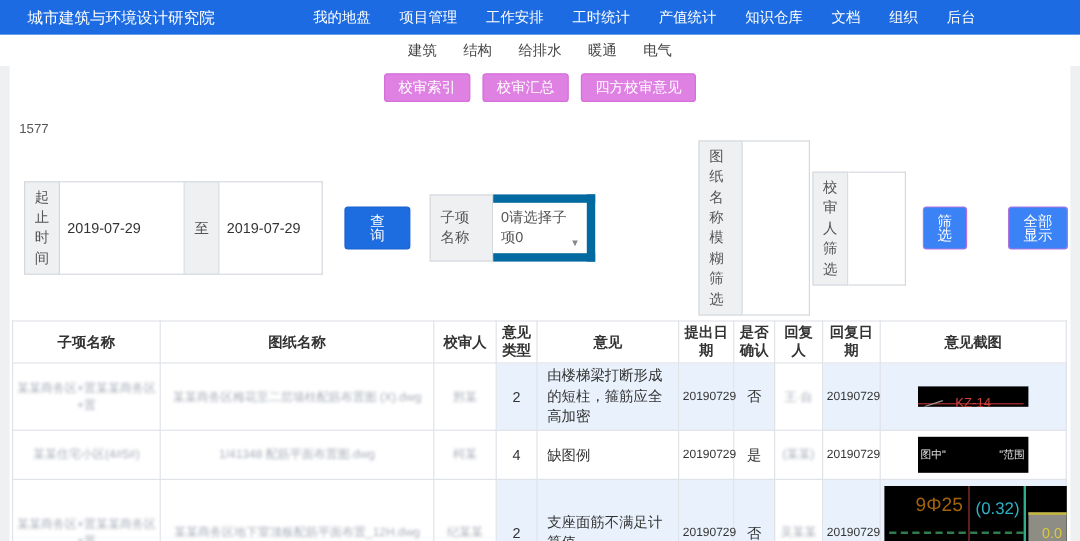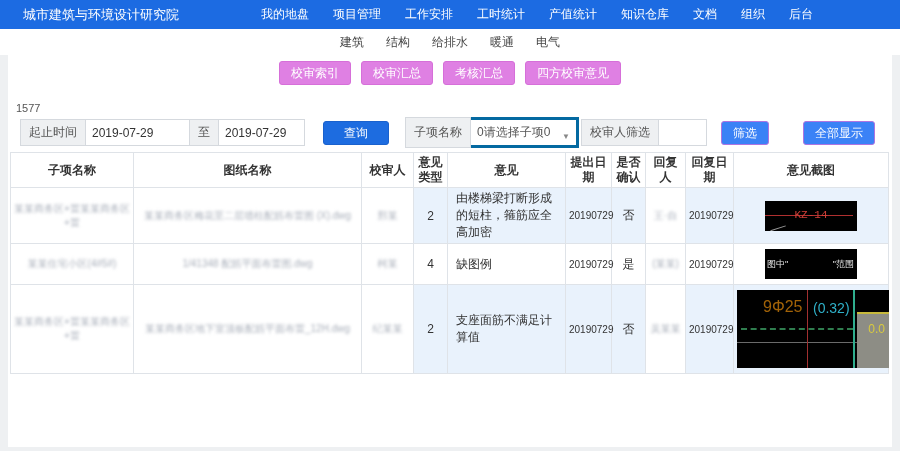--- a/index.html
+++ b/index.html
@@ -30,38 +30,38 @@
   .count { font-size:11px; color:#555; margin:17px 0 0 6px; }
 
   
   .filterbar { display:flex; align-items:center; font-size:12px; margin-top:3px; color:#444; }
   .ig { display:flex; align-items:stretch; }
   .addon { background:#eef0f2; border:1px solid #d5d9de; padding:4px 8px; color:#555;
     display:flex; align-items:center; }
   .tbox { border:1px solid #d5d9de; background:#fff; padding:4px 6px; font-size:12px;
     font-family:"Liberation Sans",sans-serif; color:#333; outline:none; }
   .ig > *:not(:first-child) { border-left:none; }
-  .selectbox { border:3px solid #0369a1; background:#fff; padding:4px 6px; width:108px;
+  .selectbox { border:7px solid #0369a1; background:#fff; padding:4px 6px; width:108px;
     display:flex; align-items:flex-end; justify-content:space-between; cursor:pointer; color:#555; }
   .sel-caret { font-size:8px; color:#888; }
 
   
   table { border-collapse:collapse; table-layout:fixed; width:878px; margin-top:4px;
     font-size:12px; color:#333; }
   th, td { border:1px solid #dfe3e8; padding:2px 3px; vertical-align:middle; }
   th { font-weight:bold; text-align:center; height:28px; line-height:1.25; background:#fff; }
   td { text-align:center; }
   td.left { text-align:left; padding-left:8px; }
   tr.tint td.band { background:#e9f2fc; }
   .blur { color:#a9afba; filter:blur(1.5px); font-size:10px; }
   .datecell { font-size:10px; color:#333; }
 
   
   .shot { position:relative; background:#000; margin:3px auto; overflow:hidden; }
-  .shot1 { width:92px; height:30px;font-family:Liberation Mono, monospace; }
+  .shot1 { width:92px; height:17px; }
   .shot1 .redline { position:absolute; left:0; right:4px; top:14px; height:1px; background:#b03030; }
   .shot1 .lbl { position:absolute; left:0; right:0; top:8px; color:#d04038; font-size:11px; }
   .shot1 .slash { position:absolute; left:4px; bottom:2px; width:16px; height:8px;
     border-bottom:1px solid #9a9a9a; transform:rotate(-18deg); }
   .shot2 { width:92px; height:30px; }
   .shot2 .w1 { position:absolute; left:2px; top:9px; color:#e6e6e6; font-size:9px; }
   .shot2 .w2 { position:absolute; right:3px; top:9px; color:#e6e6e6; font-size:9px; }
   .shot3 { width:152px; height:78px; }
   .shot3 .rebar { position:absolute; left:26px; top:8px; font-size:16px; color:#a16207; }
   .shot3 .paren { position:absolute; left:76px; top:10px; font-size:14px; color:#2fb0c8; }
@@ -99,21 +99,20 @@
   <span class="tab">给排水</span>
   <span class="tab">暖通</span>
   <span class="tab">电气</span>
 </div>
 
 <div class="content">
 
   <div class="actions">
     <button class="btn btn-purple">校审索引</button>
     <button class="btn btn-purple">校审汇总</button>
-    <button class="btn btn-purple">考核汇总</button>
     <button class="btn btn-purple">四方校审意见</button>
   </div>
 
   <div class="count">1577</div>
 
   <div class="filterbar">
     <div class="ig" style="margin-left:10px">
       <span class="addon">起止时间</span>
       <input class="tbox" style="width: 104px;" value="2019-07-29">
       <span class="addon">至</span>
@@ -122,20 +121,24 @@
     <button class="btn btn-blue" style="margin-left:18px">查询</button>
 
     <div class="ig" style="margin-left:16px">
       <span class="addon">子项名称</span>
       <span class="selectbox">
         <span>0请选择子项0</span>
         <span class="sel-caret">▼</span>
       </span>
     </div>
 
+    <div class="ig" style="margin-left:86px">
+      <span class="addon">图纸名称模糊筛选</span>
+      <input class="tbox" style="width: 56px;">
+    </div>
 
     <div class="ig" style="margin-left:2px">
       <span class="addon">校审人筛选</span>
       <input class="tbox" style="width: 48px;">
     </div>
 
     <button class="btn btn-lilac" style="margin-left:14px">筛选</button>
     <button class="btn btn-lilac" style="margin-left:34px">全部显示</button>
   </div>
 

